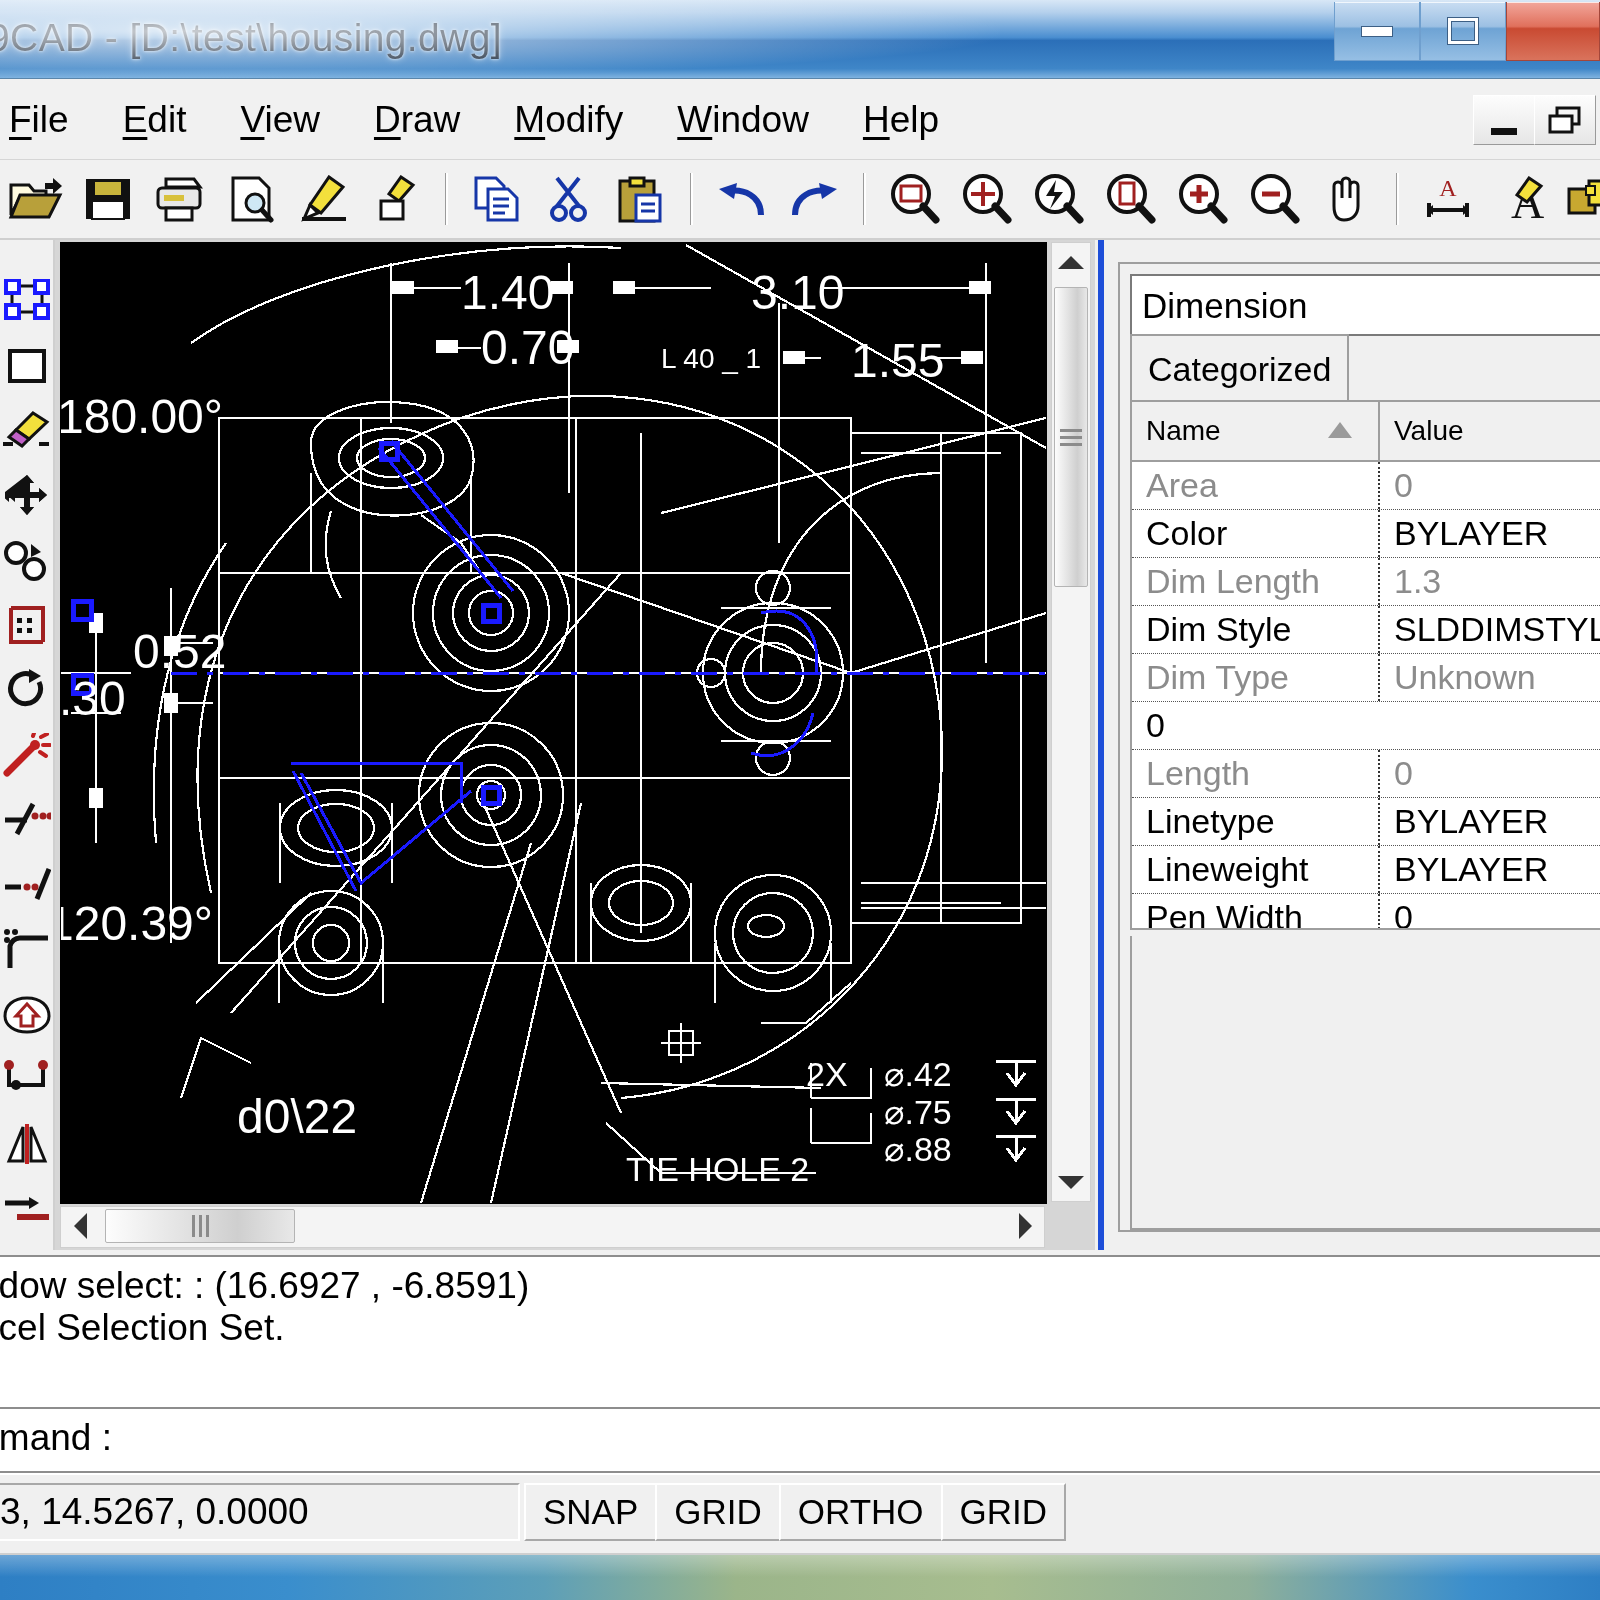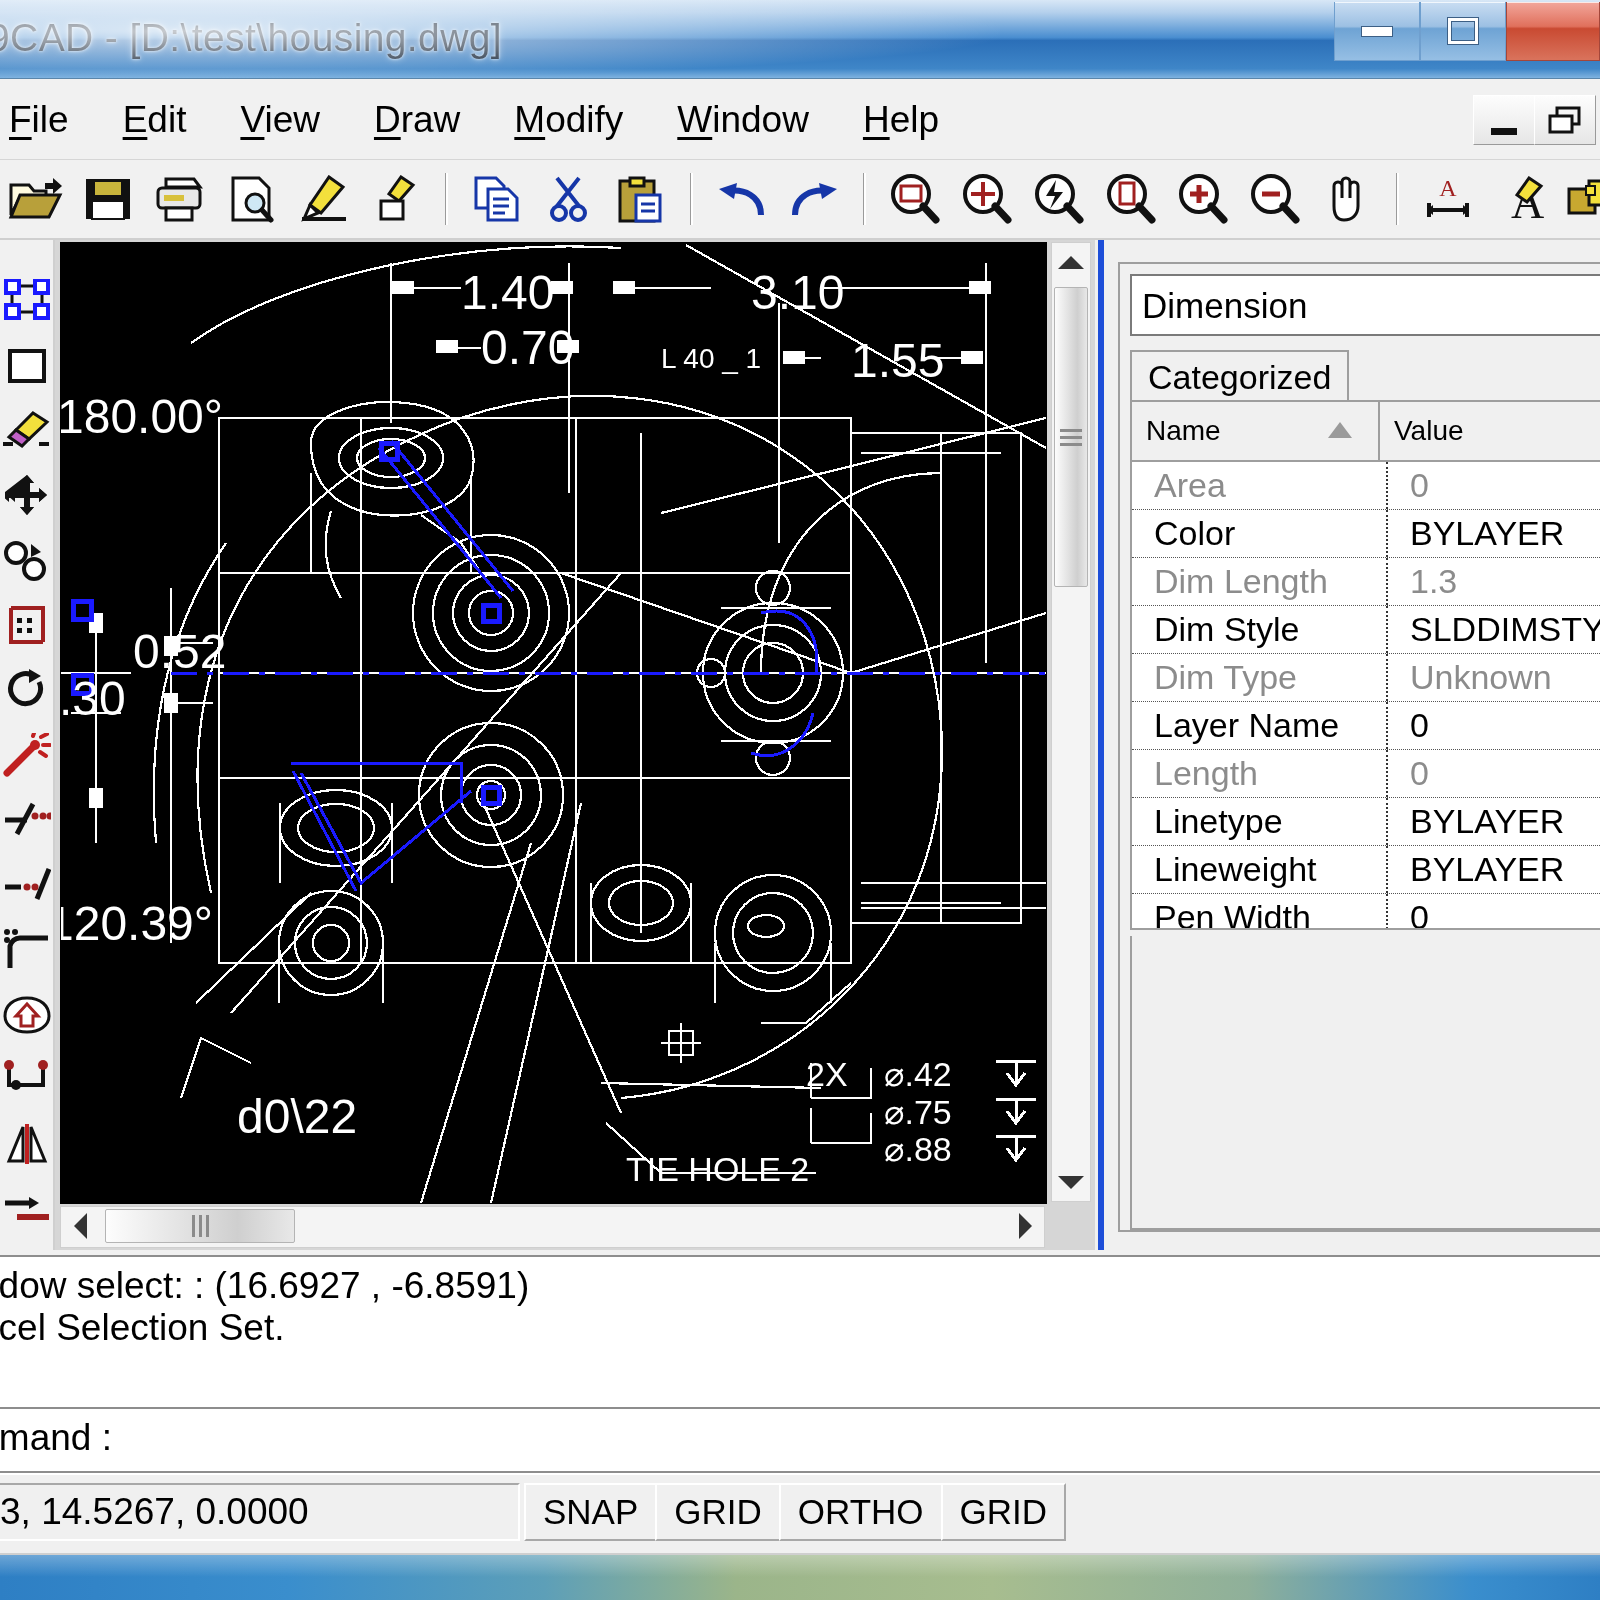--- a/index.html
+++ b/index.html
@@ -122,40 +122,40 @@
   }
   .props-inner{position:absolute;left:14px;top:22px;right:-6px;bottom:18px;
     background:#f0f0f0;border:2px solid #9e9e9e;border-right:none;box-sizing:border-box;}
   .prop-combo{
     position:absolute;left:10px;top:10px;right:0;height:62px;
     background:#ffffff;border:2px solid #7a7a7a;box-sizing:border-box;
     font-size:35px;color:#000;padding:10px 0 0 10px;box-sizing:border-box;
   }
   .tabs{position:absolute;left:10px;top:82px;right:0;height:56px;display:flex;align-items:flex-end;}
   .tab{
-    height:52px;padding:0 16px;font-size:34px;color:#000;
+    height:68px;padding:0 16px;font-size:34px;color:#000;
     background:#f0f0f0;border:2px solid #9e9e9e;border-bottom:none;
     display:flex;align-items:center;box-sizing:border-box;margin-right:-2px;
   }
   .tab.active{height:56px;background:#f4f4f4;border-color:#7a7a7a;}
   .grid{
     position:absolute;left:10px;top:136px;right:0;height:530px;
     background:#ffffff;border:2px solid #9e9e9e;box-sizing:border-box;overflow:hidden;
   }
   .grid-head{display:flex;height:58px;background:#f0f0f0;border-bottom:2px solid #9e9e9e;}
   .gh{font-size:28px;color:#000;display:flex;align-items:center;padding-left:14px;box-sizing:border-box;position:relative;}
   .gh.name{width:248px;border-right:2px solid #9e9e9e;}
   .gh.value{flex:1;}
   .sort-tri{
     position:absolute;right:26px;top:20px;width:0;height:0;
     border-left:12px solid transparent;border-right:12px solid transparent;border-bottom:16px solid #9a9a9a;
   }
   .grow{display:flex;height:47px;border-bottom:1px dotted #555;}
   .gc{font-size:34px;display:flex;align-items:center;padding-left:14px;box-sizing:border-box;color:#000;
-     white-space:nowrap;overflow:hidden;margin-left:8px;}
+     white-space:nowrap;overflow:hidden;}
   .gc.k{width:248px;border-right:2px dotted #333;}
   .gc.v{flex:1;}
   .grow.ro .gc{color:#8c8c8c;}
   .grid-bottom{position:absolute;left:10px;top:672px;right:0;bottom:0;background:#f0f0f0;
     border:2px solid #9e9e9e;border-top:none;box-sizing:border-box;}
 
   
   .cmdhist{
     position:absolute;left:0;top:1255px;width:1600px;height:150px;
     background:#ffffff;border-top:2px solid #8d8d8d;border-bottom:2px solid #8d8d8d;
@@ -772,21 +772,20 @@
         </div>
         <div class="grow">
           <div class="gc k">Dim Style</div>
           <div class="gc v">SLDDIMSTYLE</div>
         </div>
         <div class="grow ro">
           <div class="gc k">Dim Type</div>
           <div class="gc v">Unknown</div>
         </div>
         <div class="grow">
-          <div class="gc k">Layer Name</div>
           <div class="gc v">0</div>
         </div>
         <div class="grow ro">
           <div class="gc k">Length</div>
           <div class="gc v">0</div>
         </div>
         <div class="grow">
           <div class="gc k">Linetype</div>
           <div class="gc v">BYLAYER</div>
         </div>

